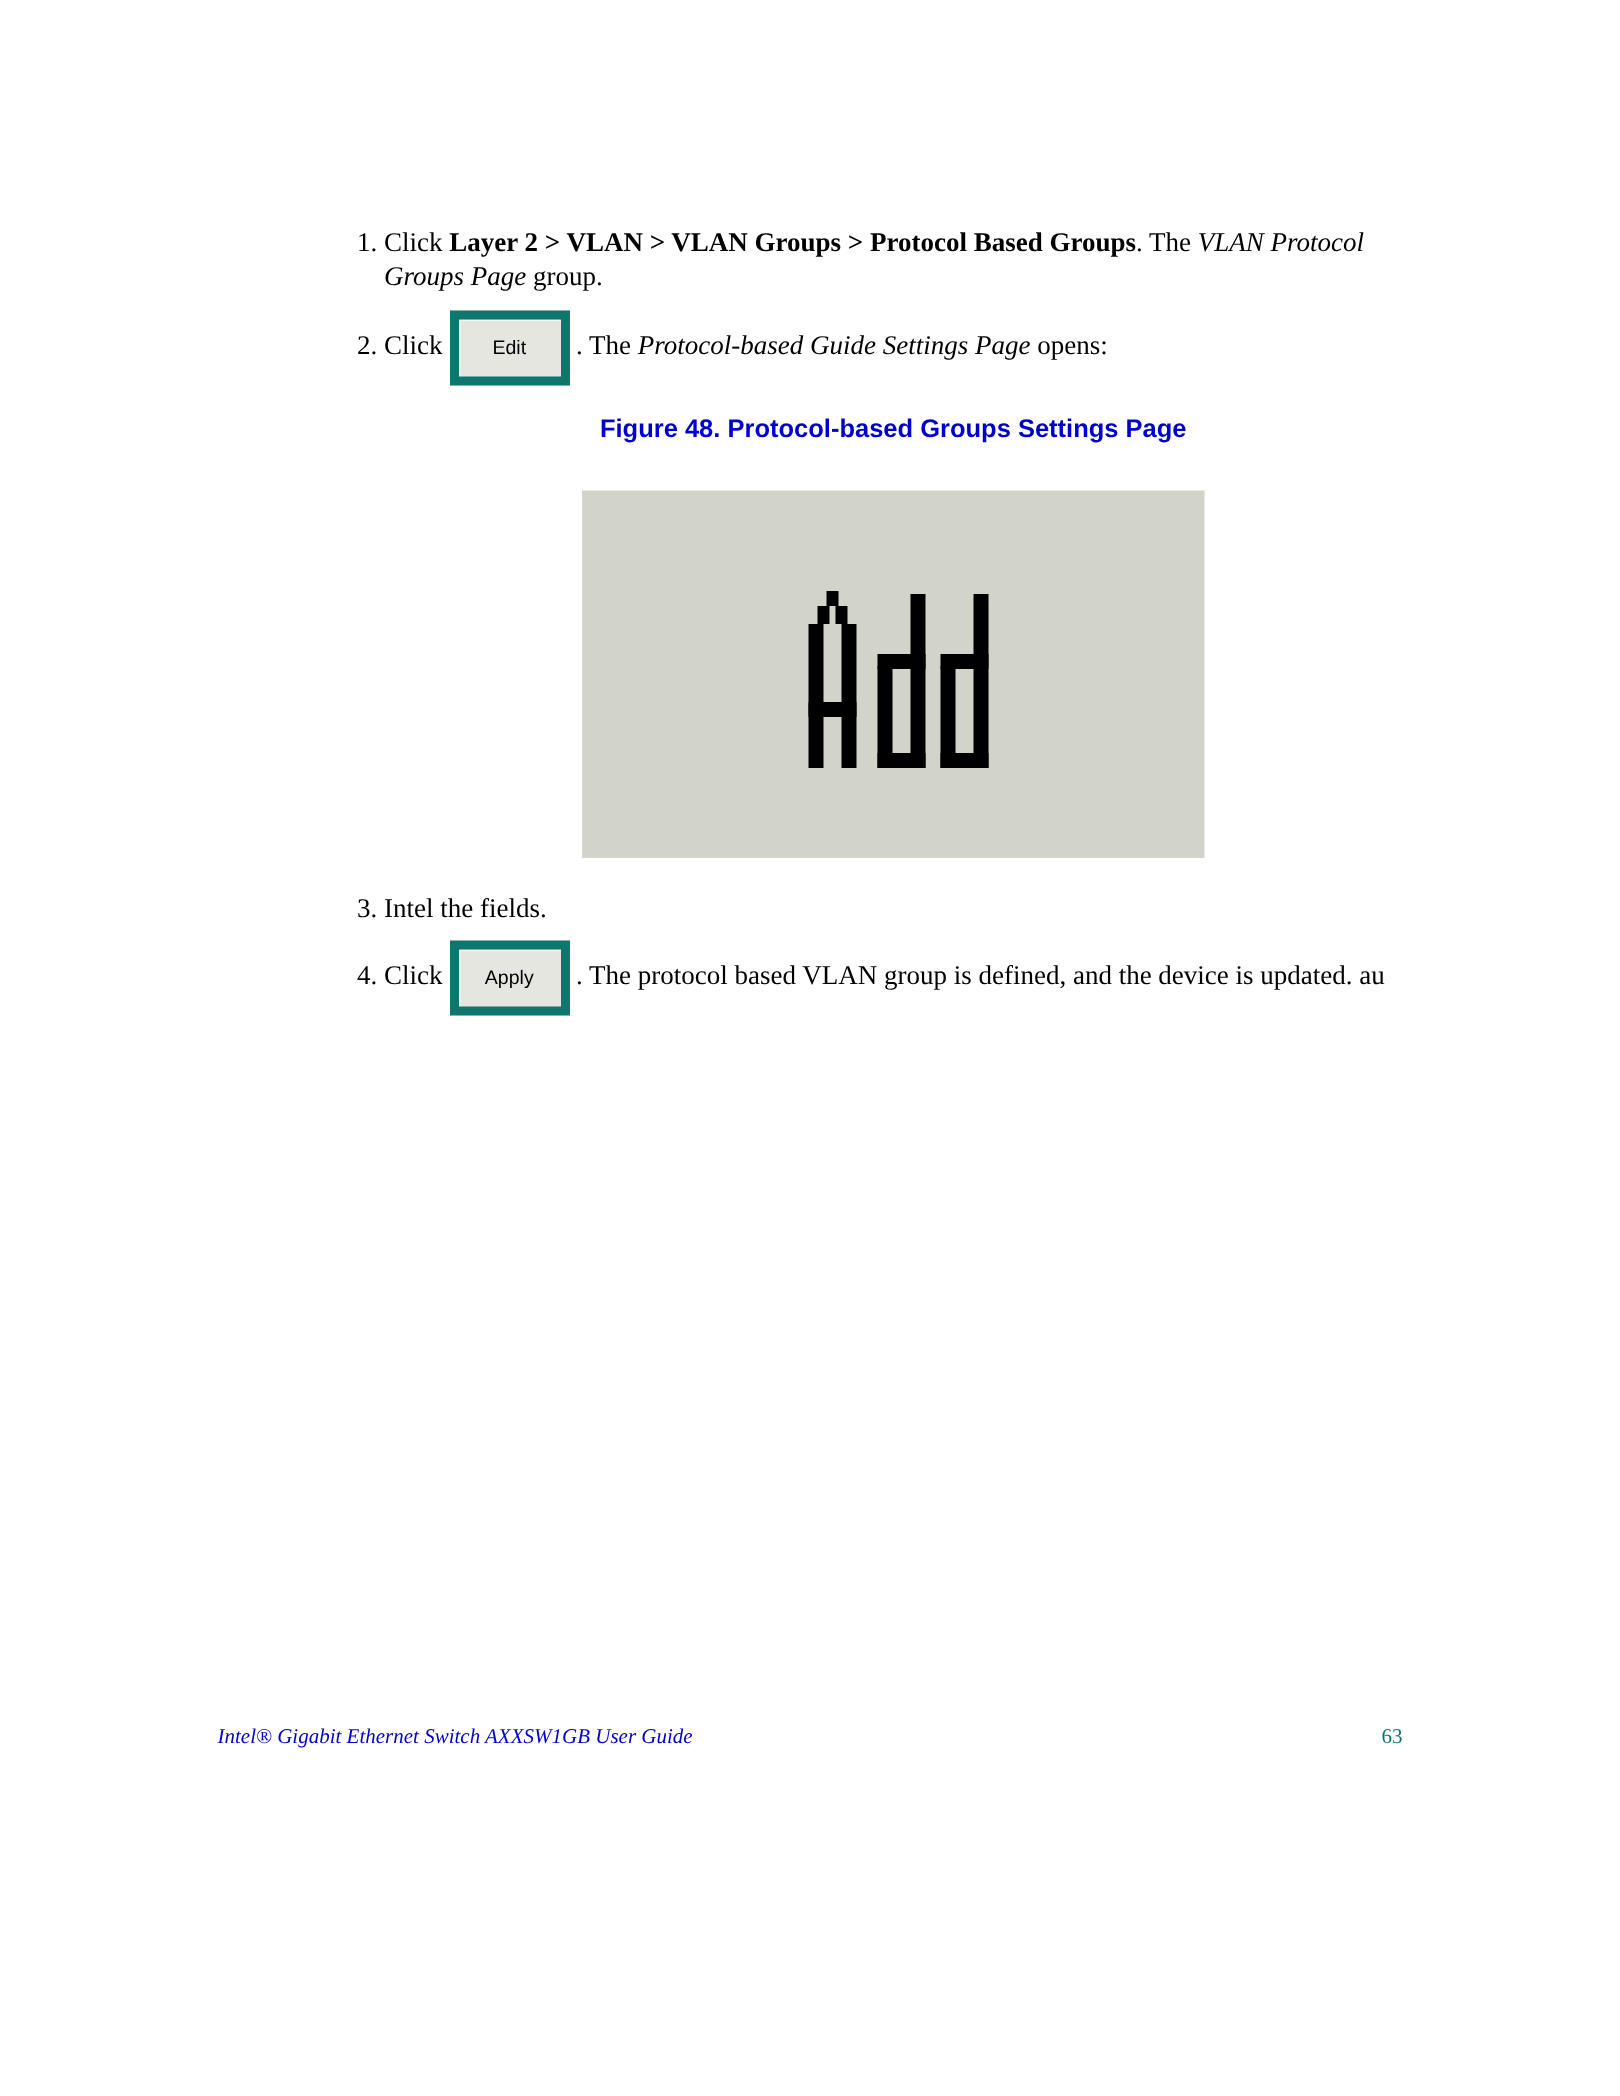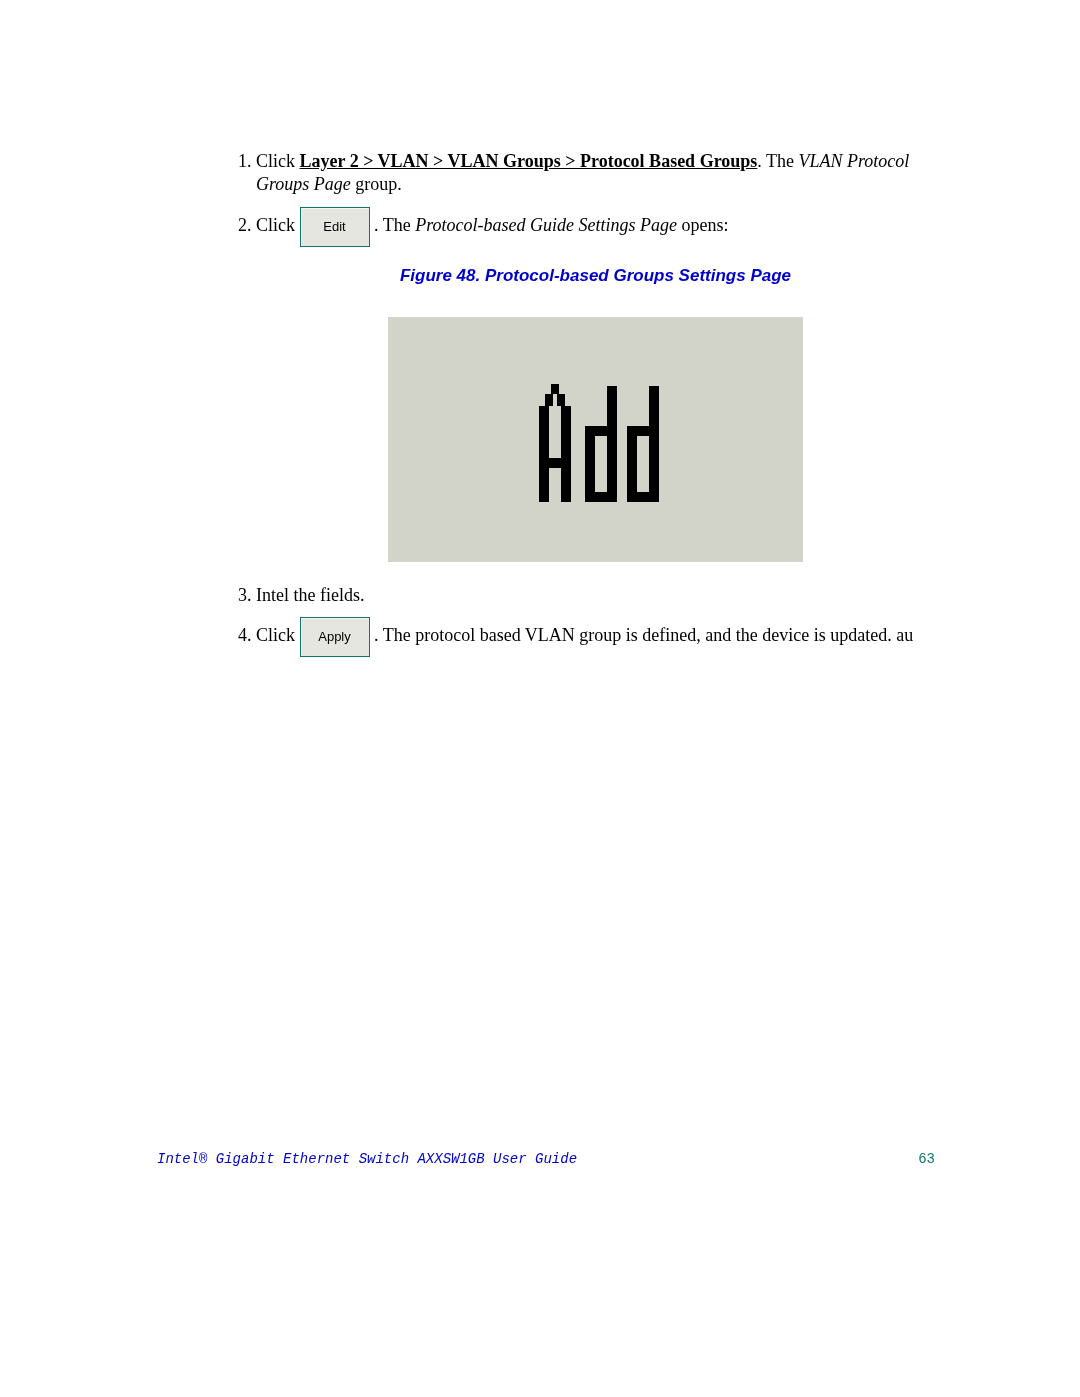--- a/index.html
+++ b/index.html
@@ -22,44 +22,43 @@
   }
   ol.steps {
     list-style: decimal;
     margin: 0 0 0 24px;
     padding: 0 0 0 20px;
   }
   ol.steps > li {
     margin-bottom: 10px;
     line-height: 1.3;
   }
-  .bold { font-weight: bold; text-decoration: underline; }
+  .bold { font-weight: bold; }
   .italic { font-style: italic; }
   .btn {
     display: inline-block;
     vertical-align: middle;
     background: #e6e6e0;
-    border: 1px solid #0f766e;
+    border: 6px solid #0f766e;
     font-family: "Arial", "Helvetica", sans-serif;
     font-size: 13px;
     padding: 11px 16px;
     color: #000;
     line-height: 16px;
     text-align: center;
     min-width: 36px;
     box-shadow: 1px 1px 0 rgba(255,255,255,0.6) inset;
   }
   .figure-caption {
     text-align: center;
     color: #0000cc;
     font-family: Arial, Helvetica, sans-serif;
     font-weight: bold;
     font-size: 17px;
     margin: 18px 0 30px 0;
-    font-style: italic;
   }
   .figure-image-wrap {
     display: flex;
     justify-content: center;
     margin: 30px 0 22px 0;
   }
   .figure-image {
     width: 415px;
     height: 245px;
     background: #d2d4ca;
@@ -71,23 +70,22 @@
   .add-svg { width: 130px; height: 150px; }
 
   .footer {
     position: absolute;
     left: 145px;
     right: 145px;
     bottom: 230px;
     display: flex;
     justify-content: space-between;
     align-items: center;
-    font-family: Liberation Mono, monospace;
+    font-family: Liberation Serif, serif;
     font-size: 14px;
-    margin-left: 12px;
   }
   .footer-title {
     font-style: italic;
     color: #0000cc;
   }
   .footer-page {
     color: #0f766e;
   }
 </style>
 </head>

